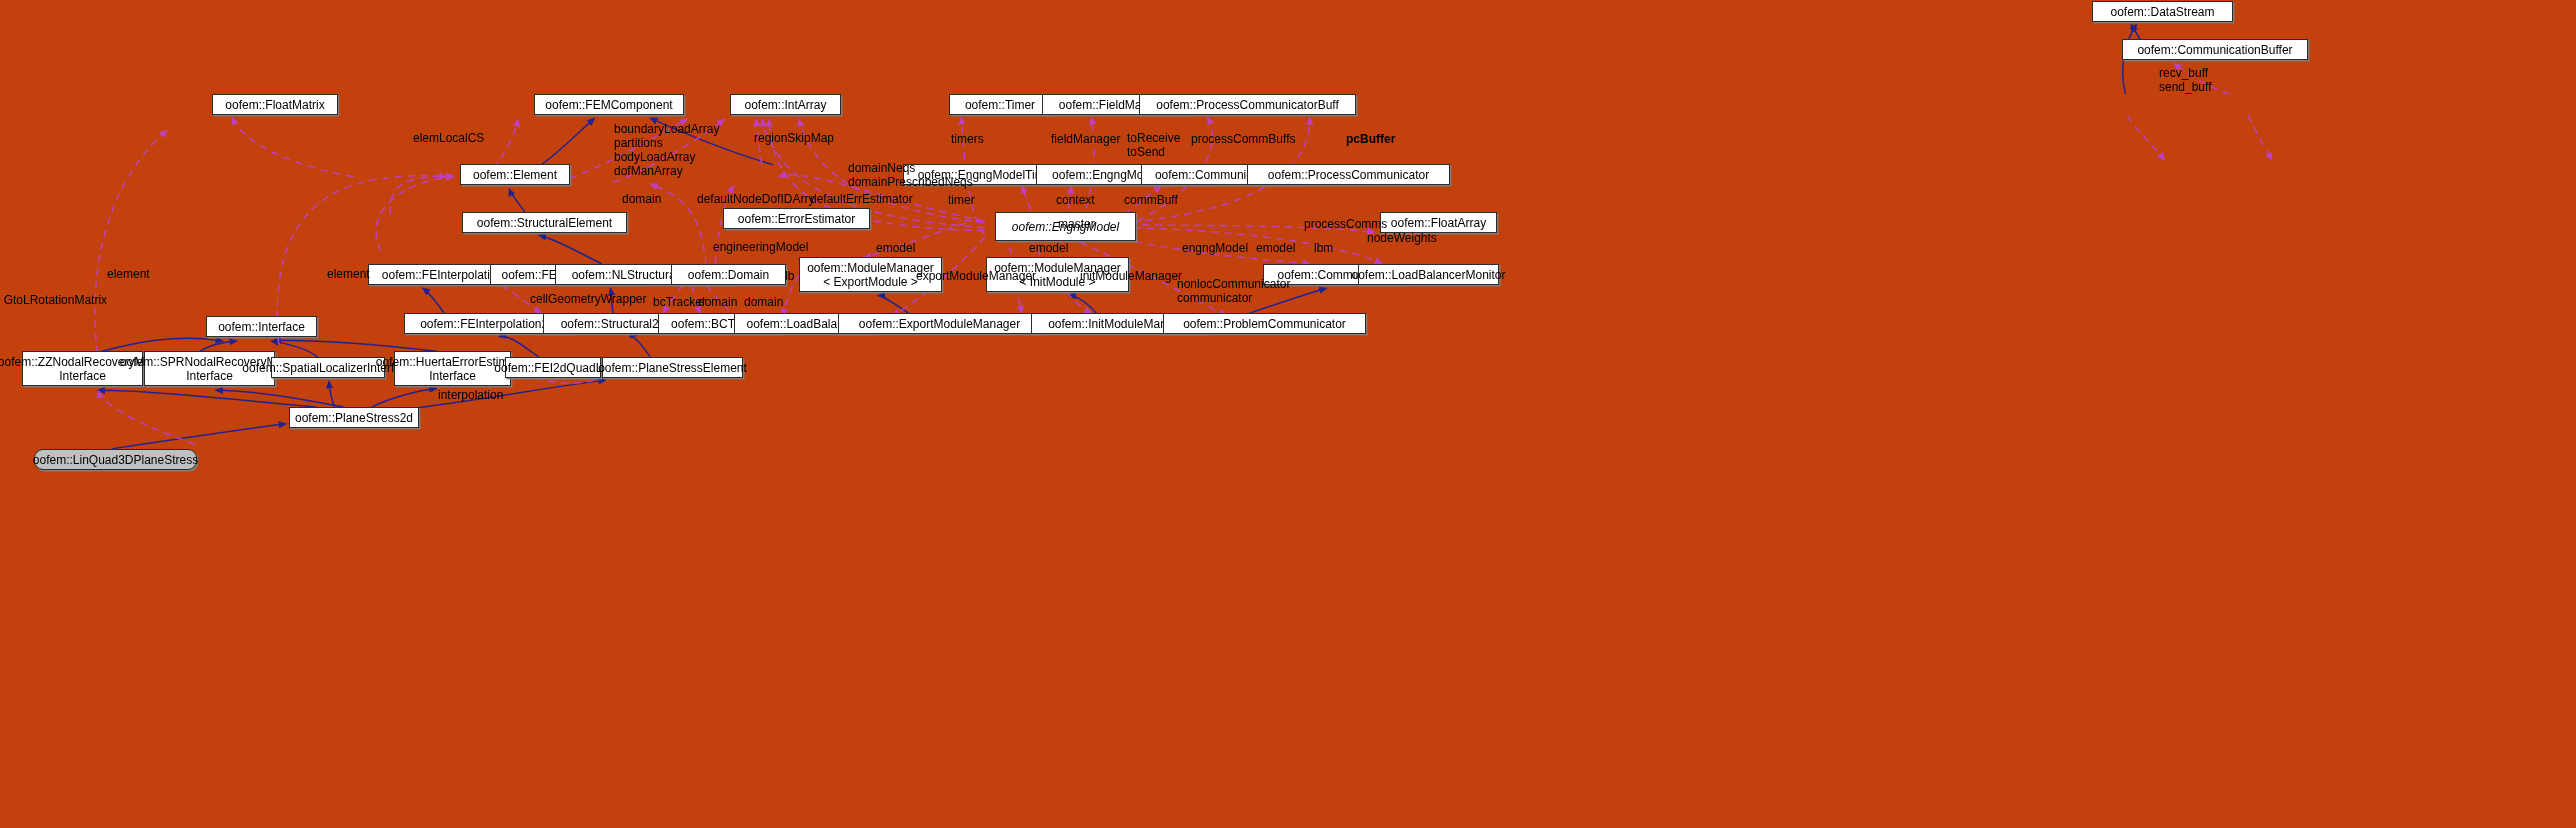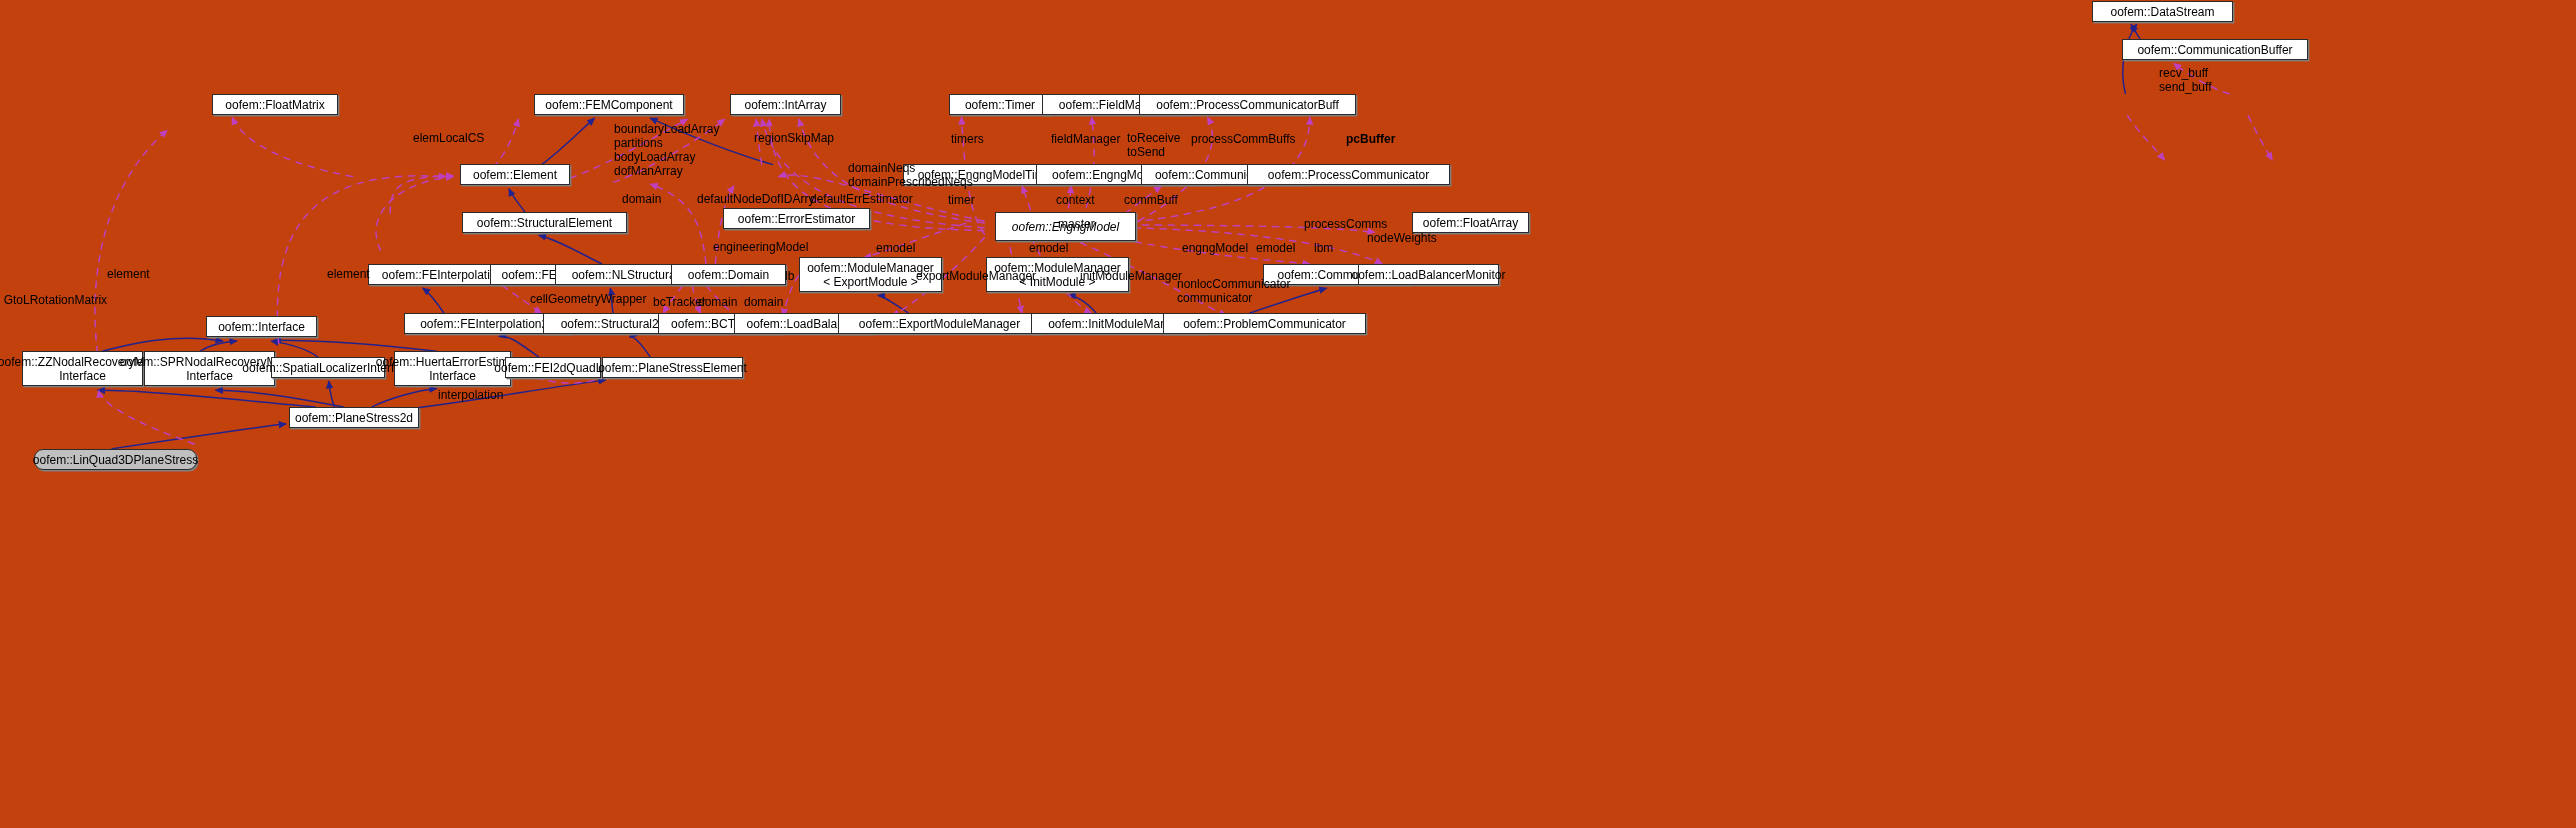--- a/index.html
+++ b/index.html
@@ -110,21 +110,21 @@
       <div class="node" style="left: 1042px; top: 94px; width: 147px; height: 21.4px;">oofem::FieldManager</div>
       <div class="node" style="left: 1139px; top: 94px; width: 217px; height: 21.4px;">oofem::ProcessCommunicatorBuff</div>
       <div class="node" style="left: 460px; top: 164px; width: 110px; height: 21.4px;">oofem::Element</div>
       <div class="node" style="left: 723px; top: 164px; width: 147px; height: 21.4px; margin-top: 44px;">oofem::ErrorEstimator</div>
       <div class="node" style="left: 903px; top: 164px; width: 167px; height: 21.4px;">oofem::EngngModelTimer</div>
       <div class="node" style="left: 1036px; top: 164px; width: 181px; height: 21.4px;">oofem::EngngModelContext</div>
       <div class="node" style="left: 1141px; top: 164px; width: 167px; height: 21.4px;">oofem::CommunicatorBuff</div>
       <div class="node" style="left: 1247px; top: 164px; width: 203px; height: 21.4px;">oofem::ProcessCommunicator</div>
       <div class="node" style="left: 462px; top: 212px; width: 165px; height: 21.4px;">oofem::StructuralElement</div>
       <div class="node" style="left: 995px; top: 212px; width: 141px; height: 29px; font-style: italic;">oofem::EngngModel</div>
-      <div class="node" style="left: 1380px; top: 212px; width: 117px; height: 21.4px; margin-left: 32px;">oofem::FloatArray</div>
+      <div class="node" style="left: 1380px; top: 212px; width: 117px; height: 21.4px;">oofem::FloatArray</div>
       <div class="node" style="left: 368px; top: 264px; width: 149px; height: 21.4px;">oofem::FEInterpolation</div>
       <div class="node" style="left: 490px; top: 264px; width: 155px; height: 21.4px;">oofem::FEICellGeometry</div>
       <div class="node" style="left: 555px; top: 264px; width: 184px; height: 21.4px;">oofem::NLStructuralElement</div>
       <div class="node" style="left: 671px; top: 264px; width: 115px; height: 21.4px;">oofem::Domain</div>
       <div class="node" style="left: 799px; top: 257px; width: 143px; height: 35px;">oofem::ModuleManager
 &lt; ExportModule &gt;</div>
       <div class="node" style="left: 986px; top: 257px; width: 143px; height: 35px;">oofem::ModuleManager
 &lt; InitModule &gt;</div>
       <div class="node" style="left: 1263px; top: 264px; width: 147px; height: 21.4px;">oofem::Communicator</div>
       <div class="node" style="left: 1358px; top: 264px; width: 141px; height: 21.4px;">oofem::LoadBalancerMonitor</div>

